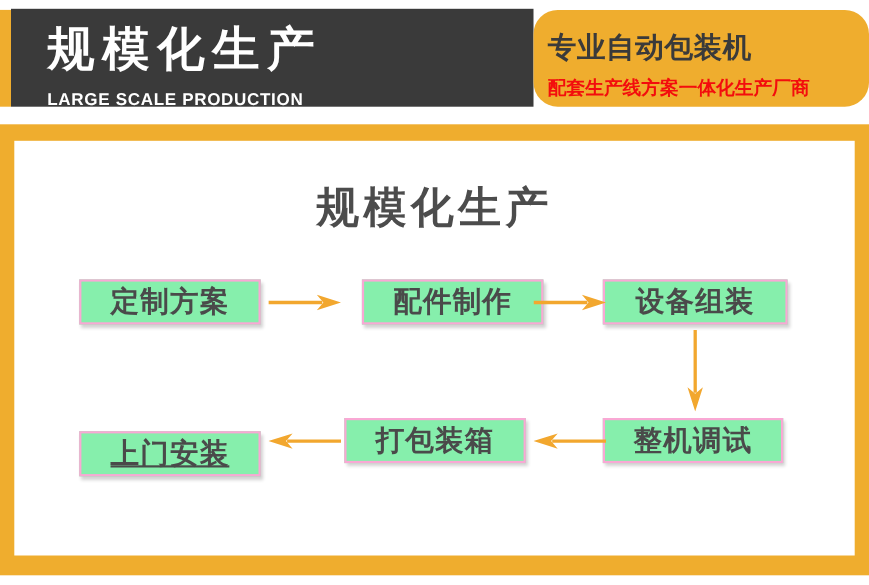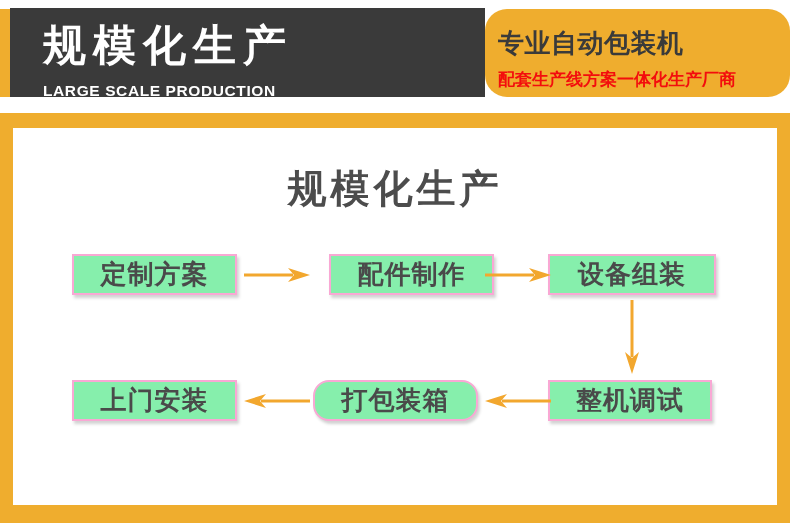--- a/index.html
+++ b/index.html
@@ -104,22 +104,22 @@
     color: #4A4A4A;
     font-size: 26px;
     font-weight: bold;
     letter-spacing: 1px;
     white-space: nowrap;
   }
   .step-1 { left: 72px;  top: 254px; }
   .step-2 { left: 313px; top: 254px; margin-left: 16px; }
   .step-3 { left: 548px; top: 254px; width: 168px; }
   .step-4 { left: 548px; top: 380px; width: 164px; }
-  .step-5 { left: 313px; top: 380px; border-radius: 16px; }
-  .step-6 { left: 72px;  top: 380px; }
+  .step-5 { left: 313px; top: 380px; }
+  .step-6 { left: 72px;  top: 392px; text-decoration: underline; }
 
   
   .arrow { position: absolute; }
   .arrow-r1 { left: 244px; top: 266px; }
   .arrow-r2 { left: 485px; top: 266px; }
   .arrow-dn { left: 623px; top: 300px; }
   .arrow-l1 { left: 485px; top: 392px; }
   .arrow-l2 { left: 244px; top: 392px; }
 </style>
 </head>

